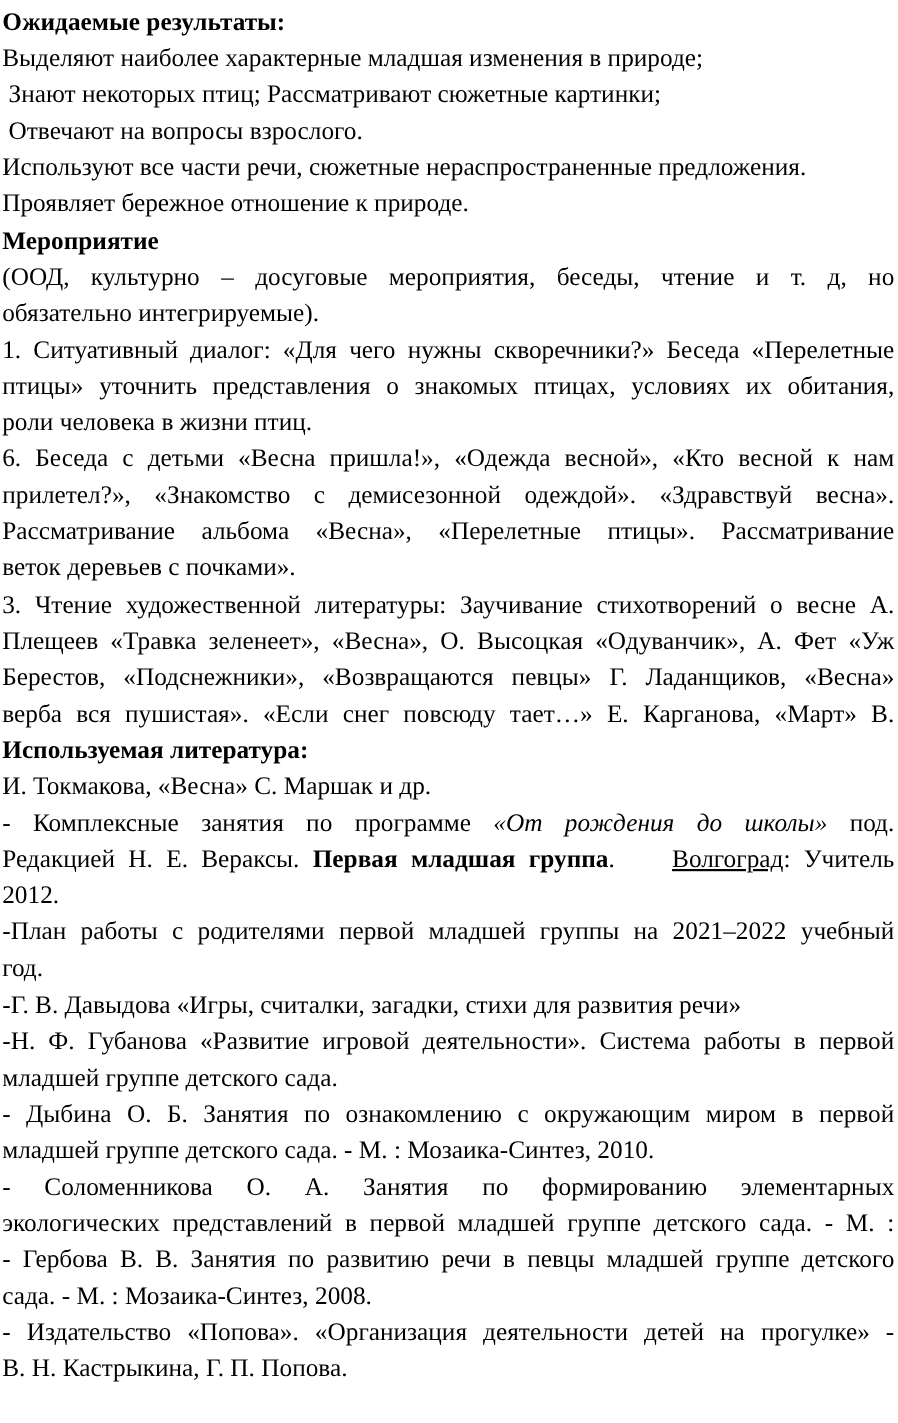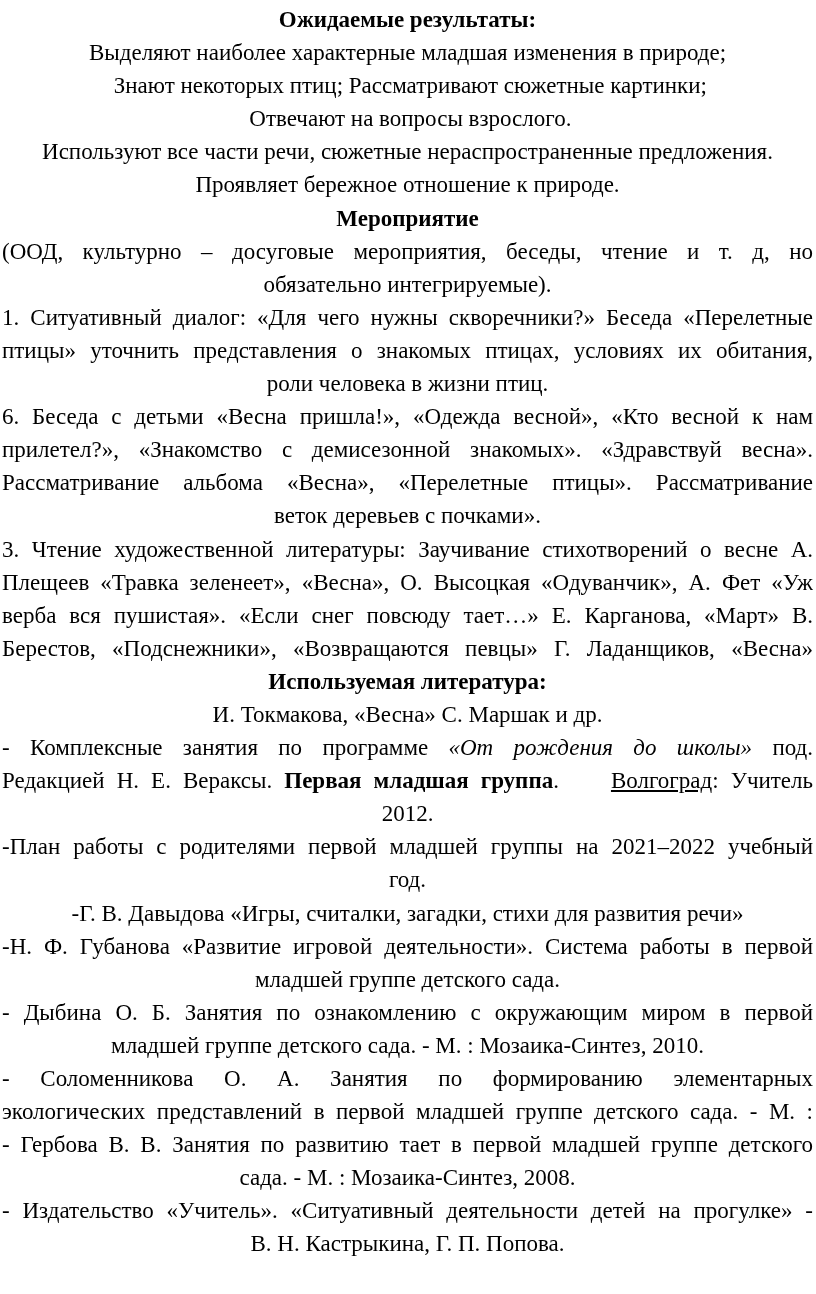--- a/index.html
+++ b/index.html
@@ -20,21 +20,20 @@
     font-family: "Liberation Serif", "DejaVu Serif", serif;
     font-size: 23px;
     color: #000000;
     background: #ffffff;
   }
   .line {
     height: 33.1px;
     line-height: 33.1px;
     white-space: pre-wrap; 
     overflow: visible;
-    text-align: center;
   }
   .line.j {
     white-space: normal;
     text-align: justify;
     text-align-last: justify;
   }
   .b { font-weight: bold; }
   .i { font-style: italic; }
   .u { text-decoration: underline; margin-left: 40px; }
 </style>
@@ -48,38 +47,38 @@
     <div class="line"><span> Отвечают на вопросы взрослого.</span></div>
     <div class="line"><span>Используют все части речи, сюжетные нераспространенные предложения.</span></div>
     <div class="line"><span>Проявляет бережное отношение к природе.</span></div>
     <div class="line"><span class="b">Мероприятие</span></div>
     <div class="line j"><span>(ООД, культурно – досуговые мероприятия, беседы, чтение и т. д, но</span></div>
     <div class="line"><span>обязательно интегрируемые).</span></div>
     <div class="line j"><span>1. Ситуативный диалог: «Для чего нужны скворечники?» Беседа «Перелетные</span></div>
     <div class="line j"><span>птицы» уточнить представления о знакомых птицах, условиях их обитания,</span></div>
     <div class="line"><span>роли человека в жизни птиц.</span></div>
     <div class="line j"><span>6. Беседа с детьми «Весна пришла!», «Одежда весной», «Кто весной к нам</span></div>
-    <div class="line j"><span>прилетел?», «Знакомство с демисезонной знакомых». «Здравствуй весна».</span></div>
+    <div class="line j"><span>прилетел?», «Знакомство с демисезонной одеждой». «Здравствуй весна».</span></div>
     <div class="line j"><span>Рассматривание альбома «Весна», «Перелетные птицы». Рассматривание</span></div>
     <div class="line"><span>веток деревьев с почками».</span></div>
     <div class="line j"><span>3. Чтение художественной литературы: Заучивание стихотворений о весне А.</span></div>
     <div class="line j"><span>Плещеев «Травка зеленеет», «Весна», О. Высоцкая «Одуванчик», А. Фет «Уж</span></div>
+    <div class="line j"><span>Берестов, «Подснежники», «Возвращаются певцы» Г. Ладанщиков, «Весна»</span></div>
     <div class="line j"><span>верба вся пушистая». «Если снег повсюду тает…» Е. Карганова, «Март» В.</span></div>
-    <div class="line j"><span>Берестов, «Подснежники», «Возвращаются певцы» Г. Ладанщиков, «Весна»</span></div>
     <div class="line"><span class="b">Используемая литература:</span></div>
     <div class="line"><span>И. Токмакова, «Весна» С. Маршак и др.</span></div>
     <div class="line j"><span>- Комплексные занятия по программе </span><span class="i">«От рождения до школы»</span><span> под.</span></div>
     <div class="line j"><span>Редакцией Н. Е. Вераксы. </span><span class="b">Первая младшая группа</span><span>. </span><span class="u">Волгоград</span><span>: Учитель</span></div>
     <div class="line"><span>2012.</span></div>
     <div class="line j"><span>-План работы с родителями первой младшей группы на 2021–2022 учебный</span></div>
     <div class="line"><span>год.</span></div>
     <div class="line"><span>-Г. В. Давыдова «Игры, считалки, загадки, стихи для развития речи»</span></div>
     <div class="line j"><span>-Н. Ф. Губанова «Развитие игровой деятельности». Система работы в первой</span></div>
     <div class="line"><span>младшей группе детского сада.</span></div>
     <div class="line j"><span>- Дыбина О. Б. Занятия по ознакомлению с окружающим миром в первой</span></div>
     <div class="line"><span>младшей группе детского сада. - М. : Мозаика-Синтез, 2010.</span></div>
     <div class="line j"><span>- Соломенникова О. А. Занятия по формированию элементарных</span></div>
     <div class="line j"><span>экологических представлений в первой младшей группе детского сада. - М. :</span></div>
-    <div class="line j"><span>- Гербова В. В. Занятия по развитию тает в первой младшей группе детского</span></div>
+    <div class="line j"><span>- Гербова В. В. Занятия по развитию речи в певцы младшей группе детского</span></div>
     <div class="line"><span>сада. - М. : Мозаика-Синтез, 2008.</span></div>
-    <div class="line j"><span>- Издательство «Учитель». «Ситуативный деятельности детей на прогулке» -</span></div>
+    <div class="line j"><span>- Издательство «Попова». «Организация деятельности детей на прогулке» -</span></div>
     <div class="line"><span>В. Н. Кастрыкина, Г. П. Попова.</span></div>
   </div>
 
 </body></html>

